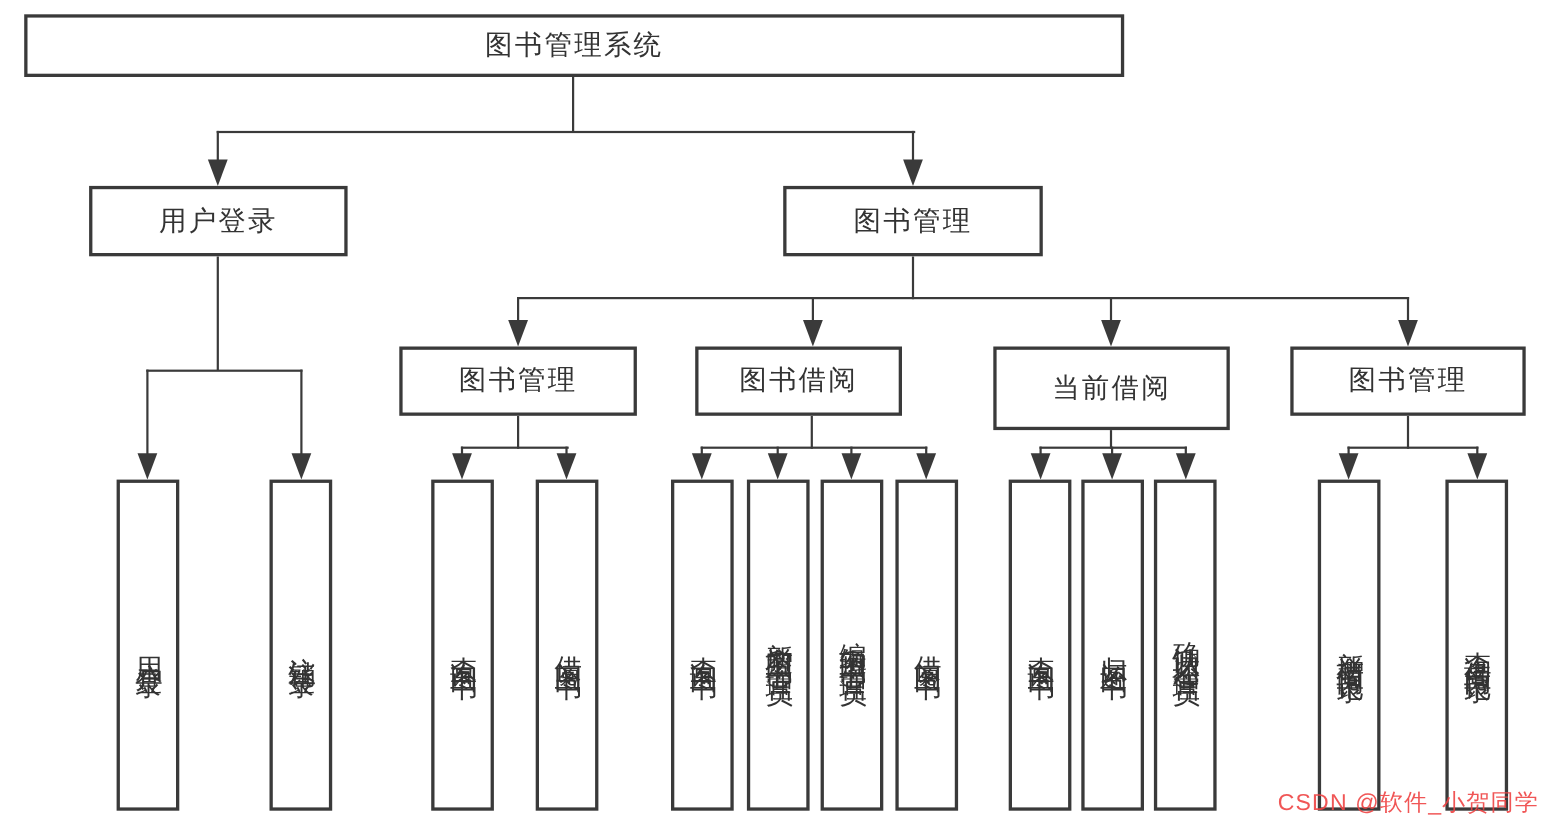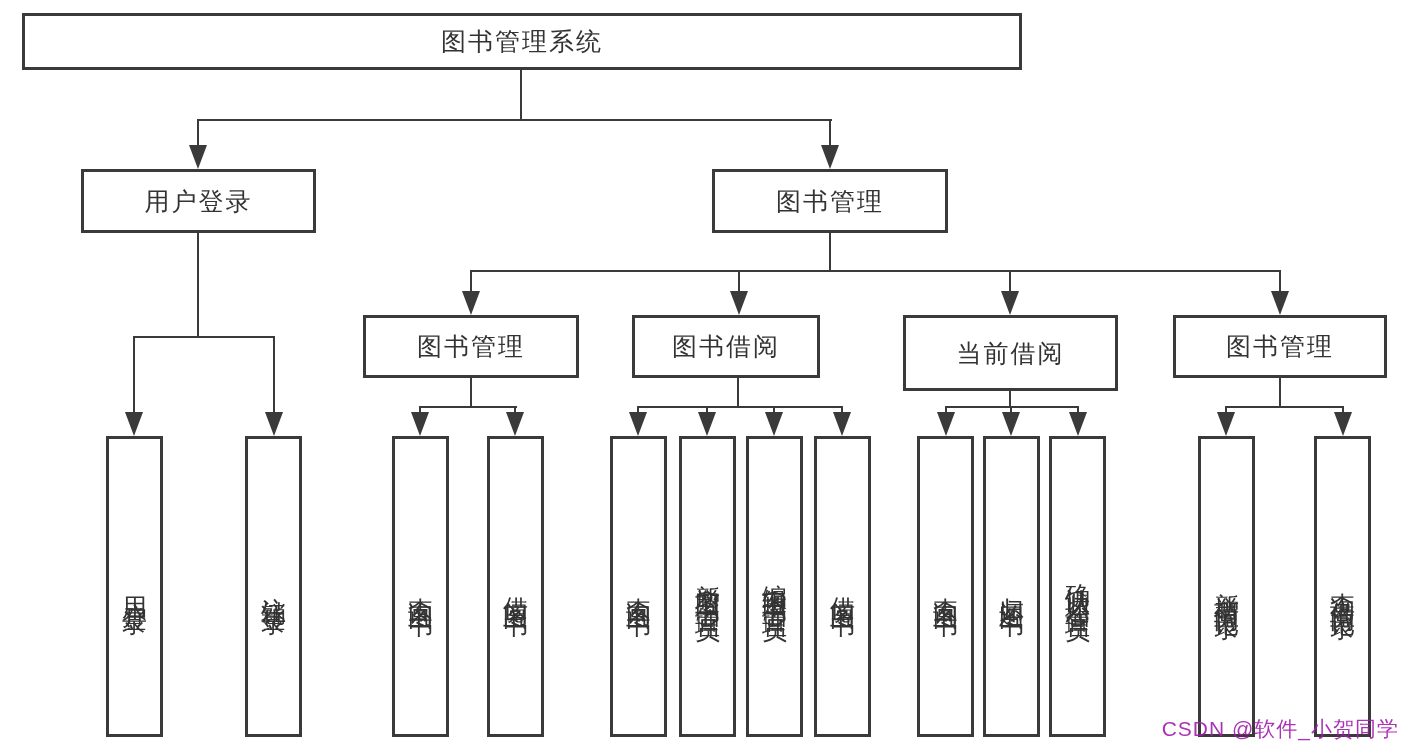--- a/index.html
+++ b/index.html
@@ -38,21 +38,21 @@
     width: 0; height: 0;
     border-left: 9px solid transparent;
     border-right: 9px solid transparent;
     border-top: 24px solid #3a3a3a;
   }
   .watermark {
     position: absolute;
     right: 6px;
     bottom: 4px;
     font-size: 21px;
-    color: #a21caf;
+    color: #ef4444;
     opacity: 0.9;
     letter-spacing: 1px;
     z-index: 5;
   }
 </style>
 </head>
 <body>
 
 <div class="stage">
 

